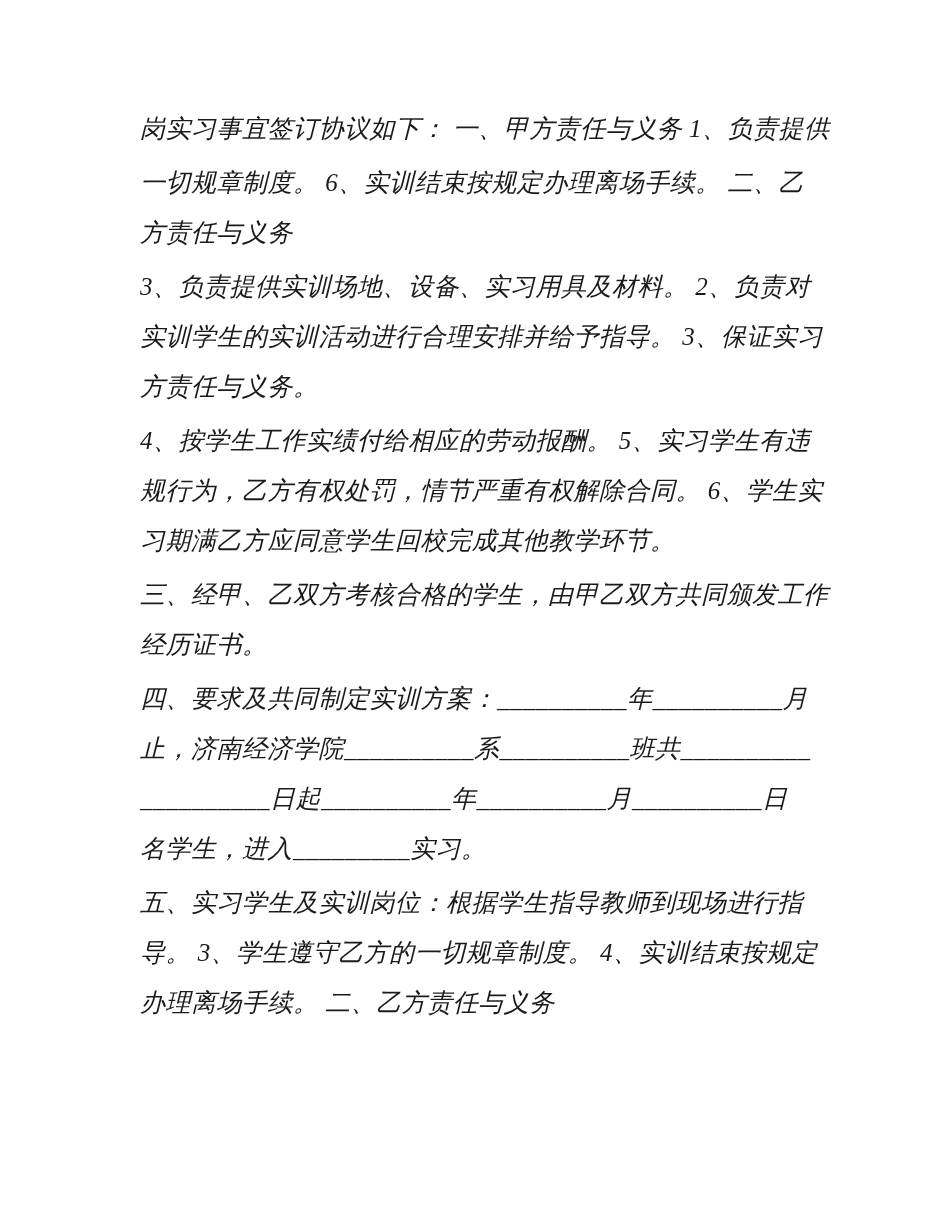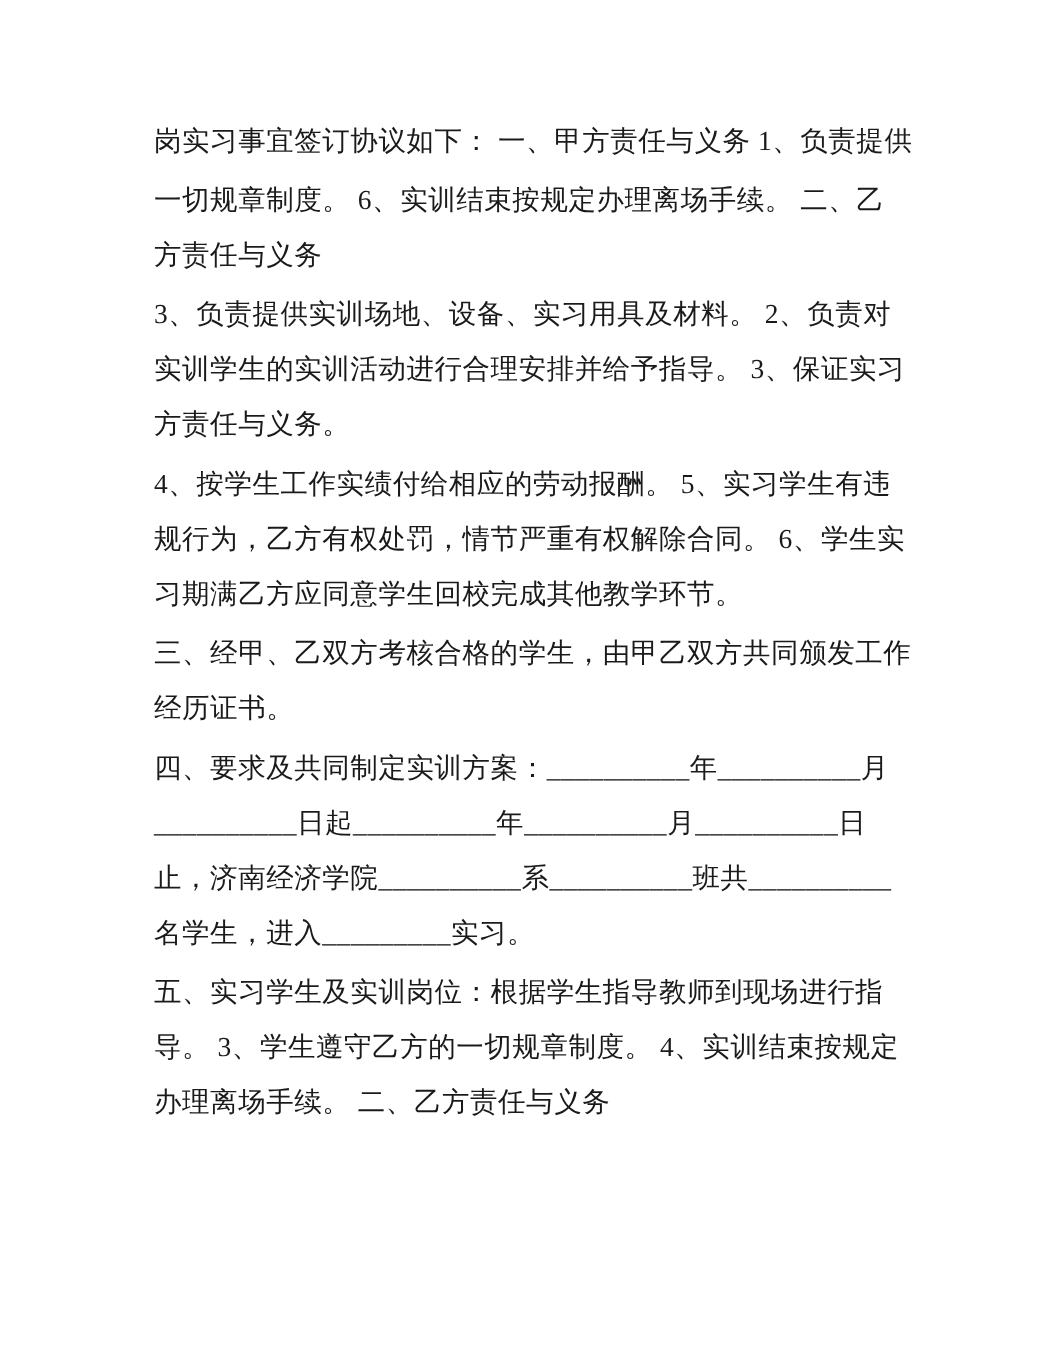--- a/index.html
+++ b/index.html
@@ -16,20 +16,21 @@
     box-sizing: border-box;
     width: 950px;
     height: 1229px;
     padding: 104px 120px 0 140px;
     font-family: "Liberation Serif", "DejaVu Serif", serif;
     font-size: 25px;
     color: #1a1a1a;
   }
   .para {
     margin: 0 0 4px 0;
+    font-style: italic;
   }
   .line {
     height: 50px;
     line-height: 50px;
     white-space: nowrap;
     letter-spacing: 0.5px;
   }
 </style>
 </head>
 <body>
@@ -57,22 +58,22 @@
     <div class="line">习期满乙方应同意学生回校完成其他教学环节。</div>
   </div>
 
   <div class="para">
     <div class="line">三、经甲、乙双方考核合格的学生，由甲乙双方共同颁发工作</div>
     <div class="line">经历证书。</div>
   </div>
 
   <div class="para">
     <div class="line">四、要求及共同制定实训方案：__________年__________月</div>
+    <div class="line">止，济南经济学院__________系__________班共__________</div>
     <div class="line">__________日起__________年__________月__________日</div>
-    <div class="line">止，济南经济学院__________系__________班共__________</div>
     <div class="line">名学生，进入_________实习。</div>
   </div>
 
   <div class="para">
     <div class="line">五、实习学生及实训岗位：根据学生指导教师到现场进行指</div>
     <div class="line">导。 3、学生遵守乙方的一切规章制度。 4、实训结束按规定</div>
     <div class="line">办理离场手续。 二、乙方责任与义务</div>
   </div>
 
 </div>

